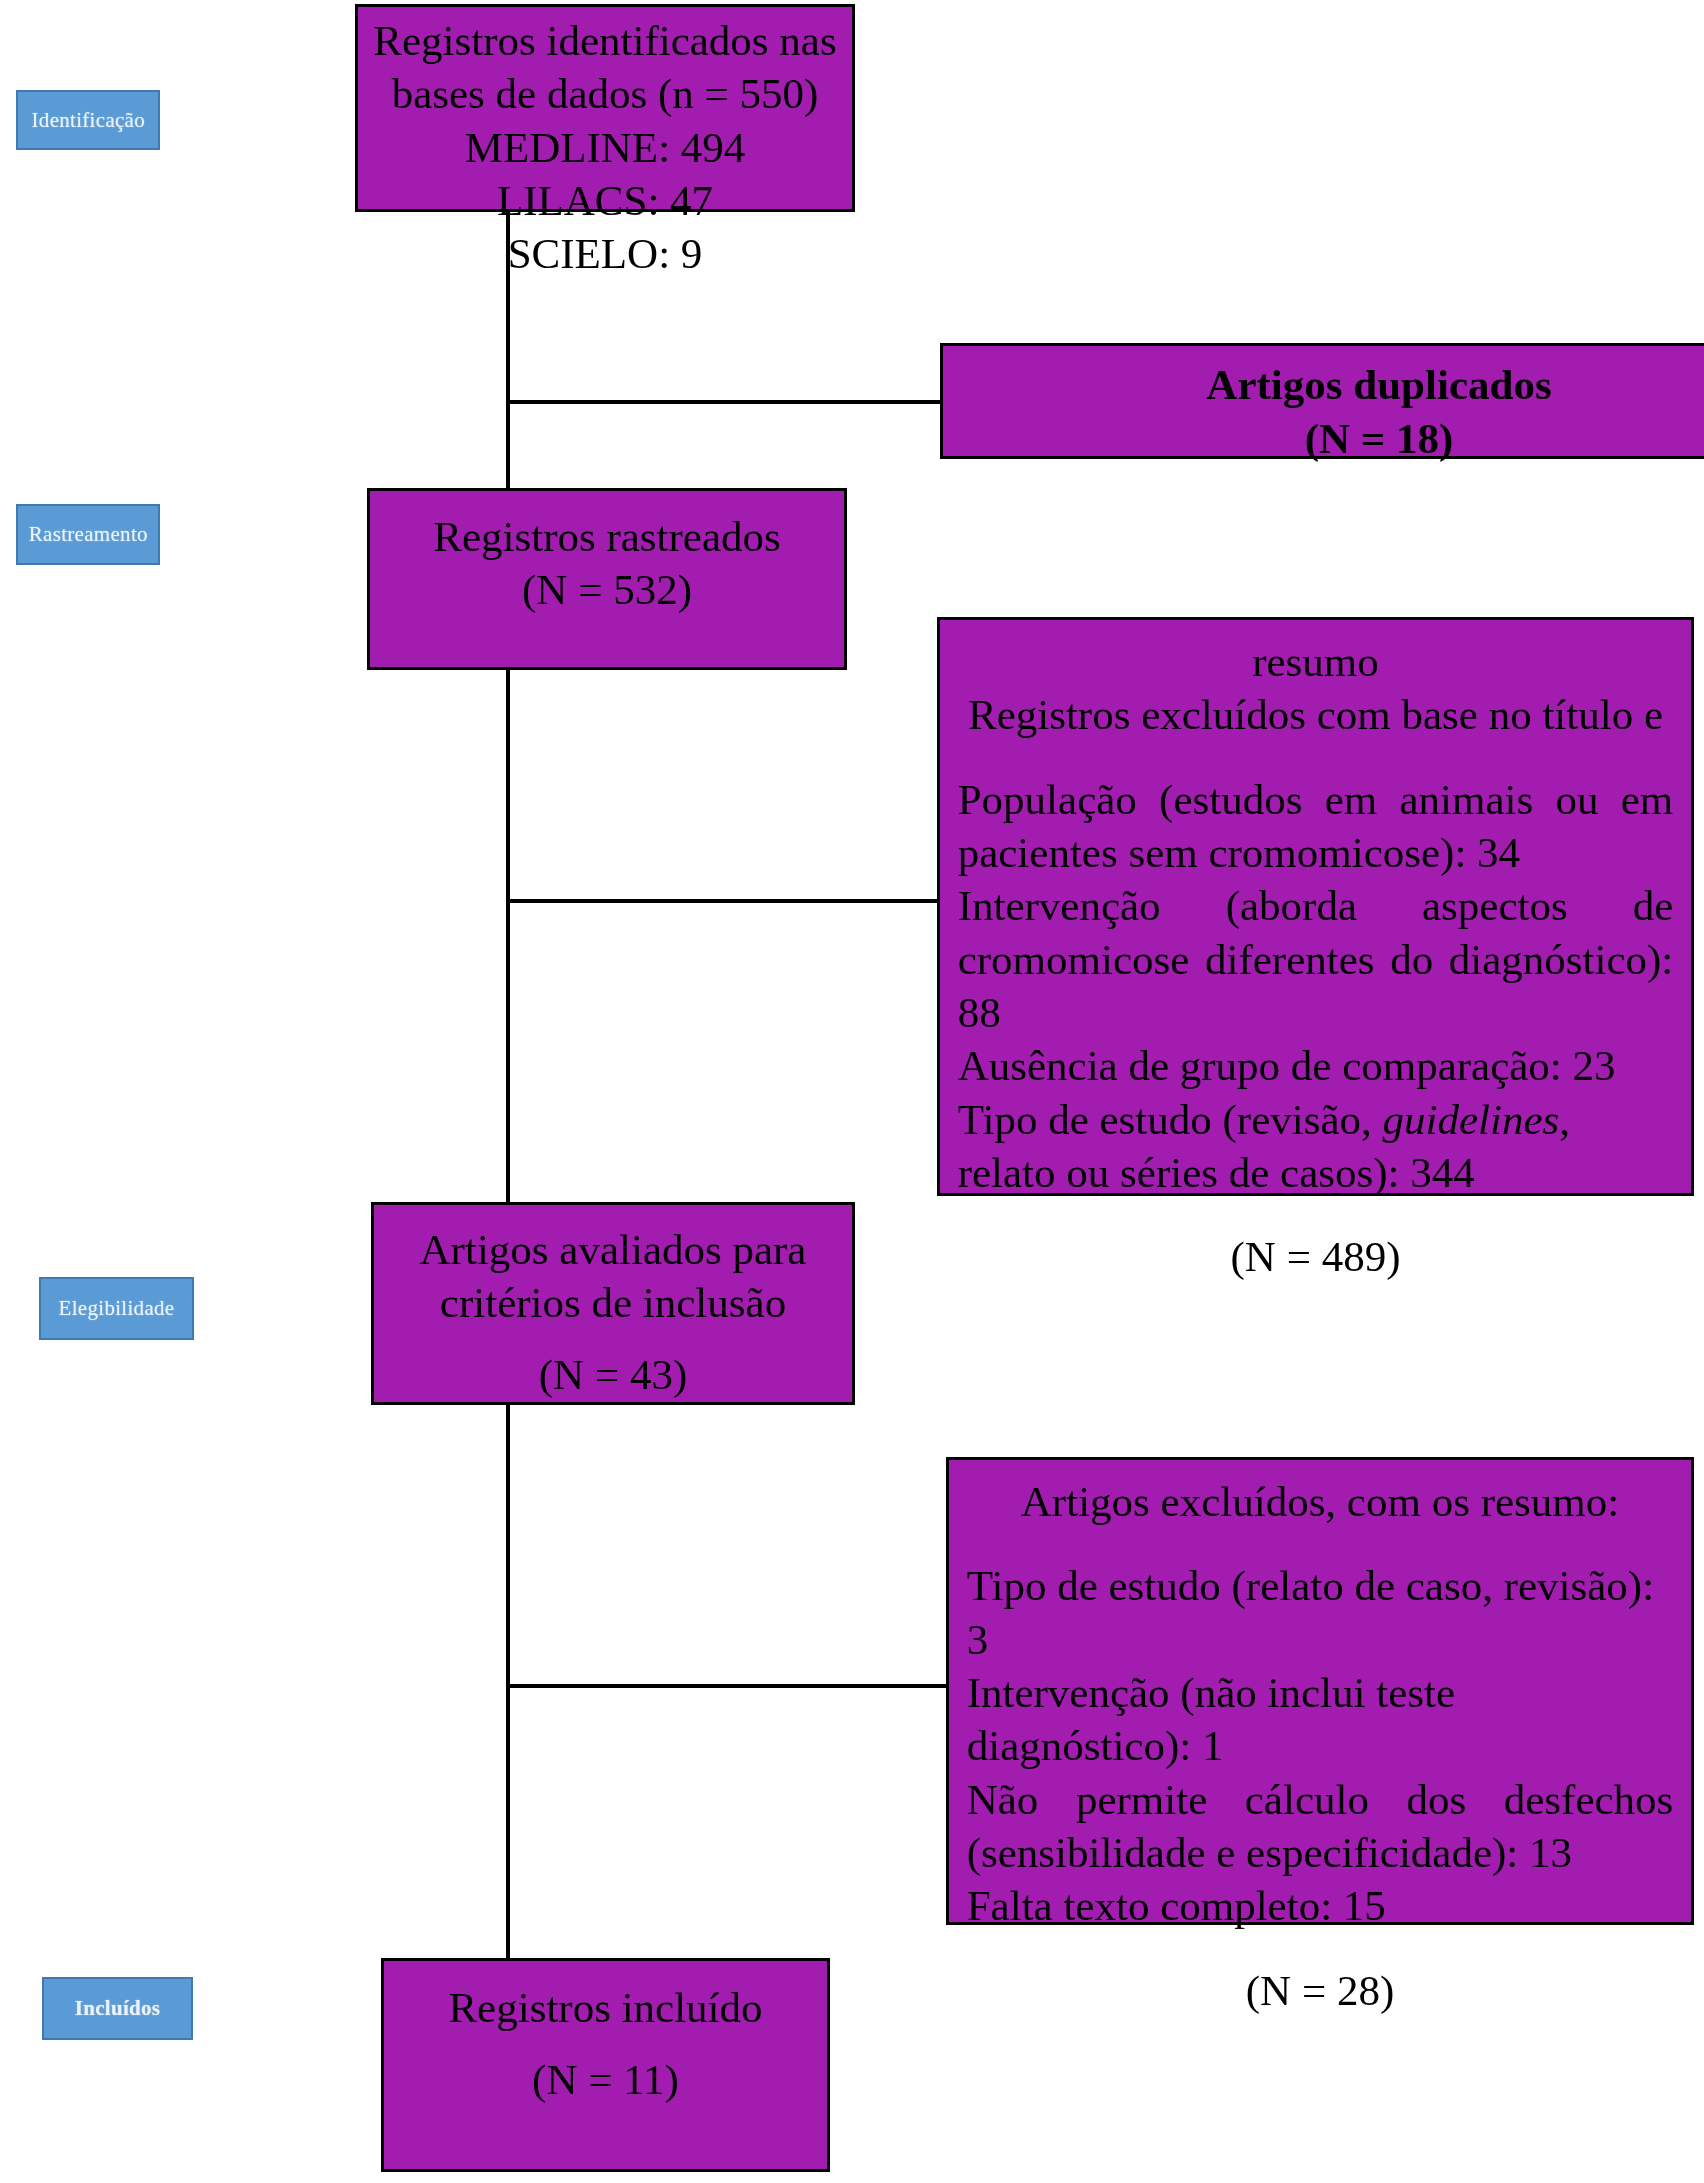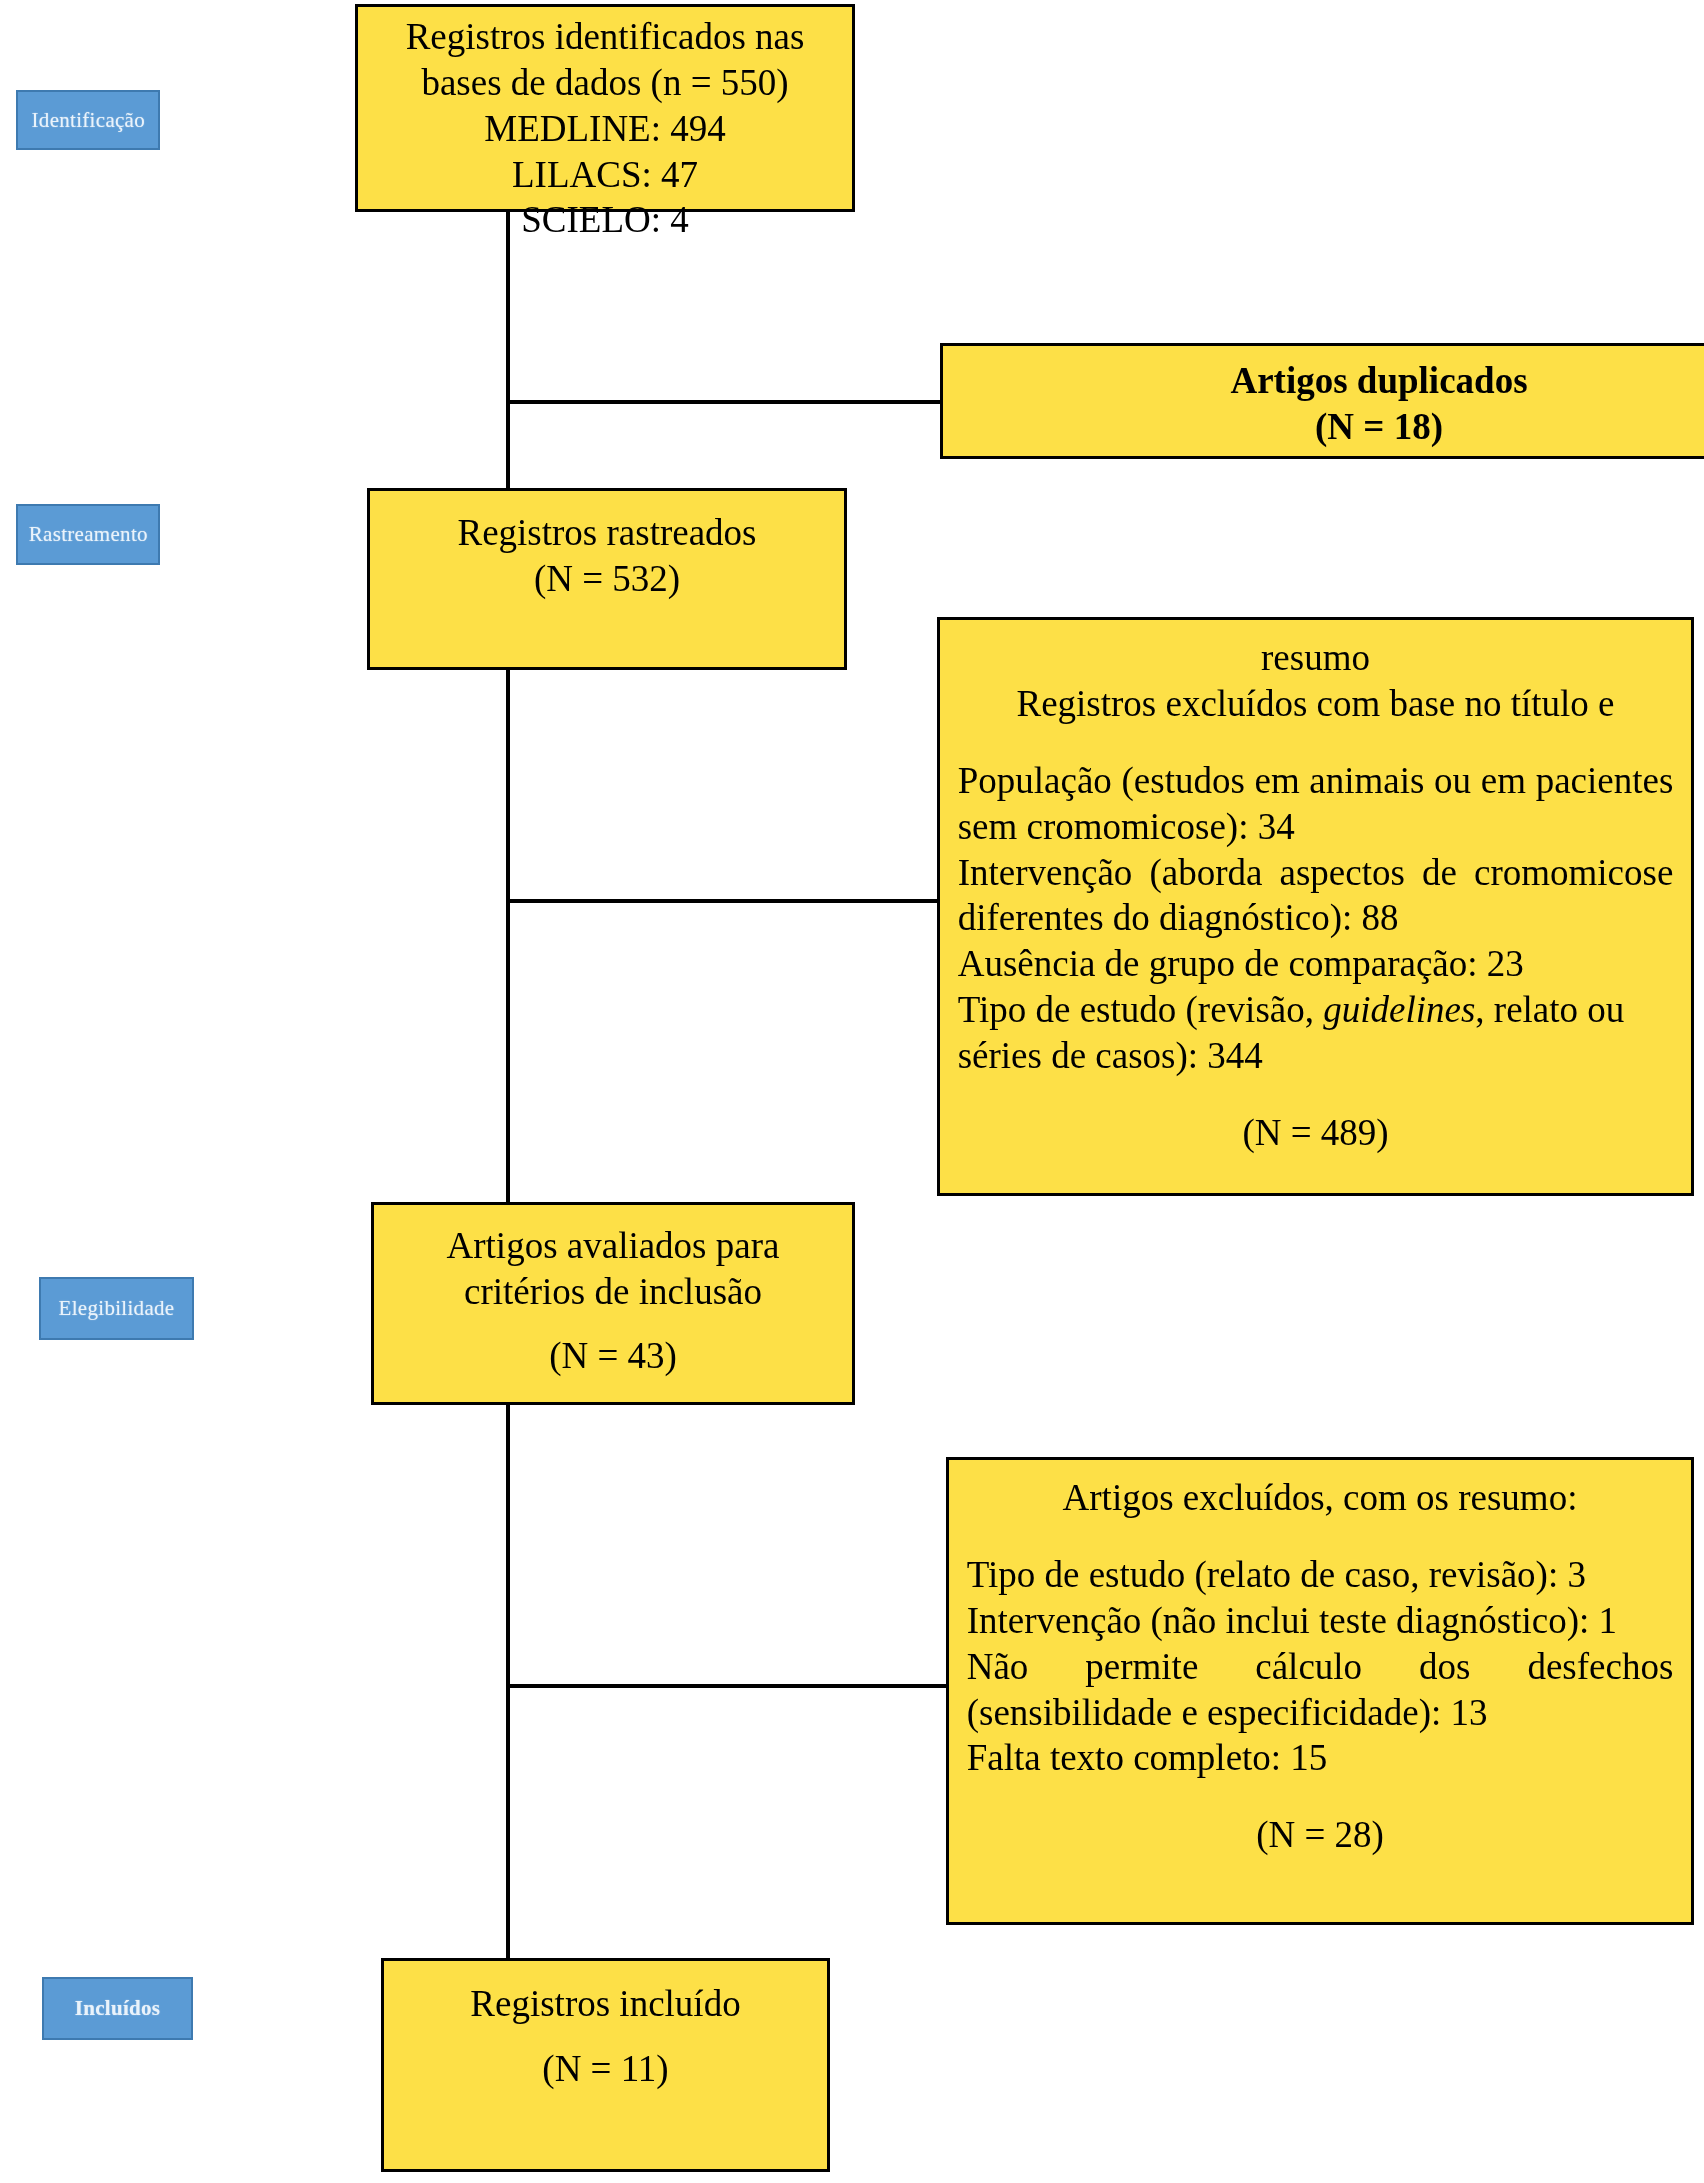--- a/index.html
+++ b/index.html
@@ -28,25 +28,25 @@
     justify-content: center;
     color: #EAF3FB;
     font-size: 21px;
     letter-spacing: 0.3px;
     text-shadow: 0 0 1.4px rgba(255,255,255,0.55);
   }
 
   
   .flow-box {
     position: absolute;
-    background: #fde047;
+    background: #a21caf;
     border: 3.4px solid #000000;
     box-sizing: border-box;
     padding: 6.8px 11px;
-    font-size: 37px;
+    font-size: 43px;
     line-height: 1.24;
   }
   .flow-box .tc { text-align: center; }
   .flow-box .tj { text-align: justify; text-align-last: left; }
   .flow-box .tl { text-align: left; }
   .spacer { display: block; height: 31px; }
   .spacer-sm { display: block; height: 19px; }
   em.gl { font-style: italic; }
 
   
@@ -92,21 +92,21 @@
 
   <div class="stage-badge" style="left:42px; top:1977px; width:151px; height:63px;font-weight:bold;">
     <span>Incluídos</span>
   </div>
 
   <div class="flow-box" style="left:355px; top:4.1px; width:500px; height:208px;">
     <div class="tc">Registros identificados nas</div>
     <div class="tc">bases de dados (n = 550)</div>
     <div class="tc">MEDLINE: 494</div>
     <div class="tc">LILACS: 47</div>
-    <div class="tc">SCIELO: 4</div>
+    <div class="tc">SCIELO: 9</div>
   </div>
 
   <div class="flow-box" style="left:940px; top:343px; width:878px; height:116px; padding-top:12.2px;font-weight:bold;">
     <div class="tc">Artigos duplicados</div>
     <div class="tc">(N = 18)</div>
   </div>
 
   <div class="flow-box" style="left:367px; top:488px; width:480px; height:182px; padding-top:19px;">
     <div class="tc">Registros rastreados</div>
     <div class="tc">(N = 532)</div>

